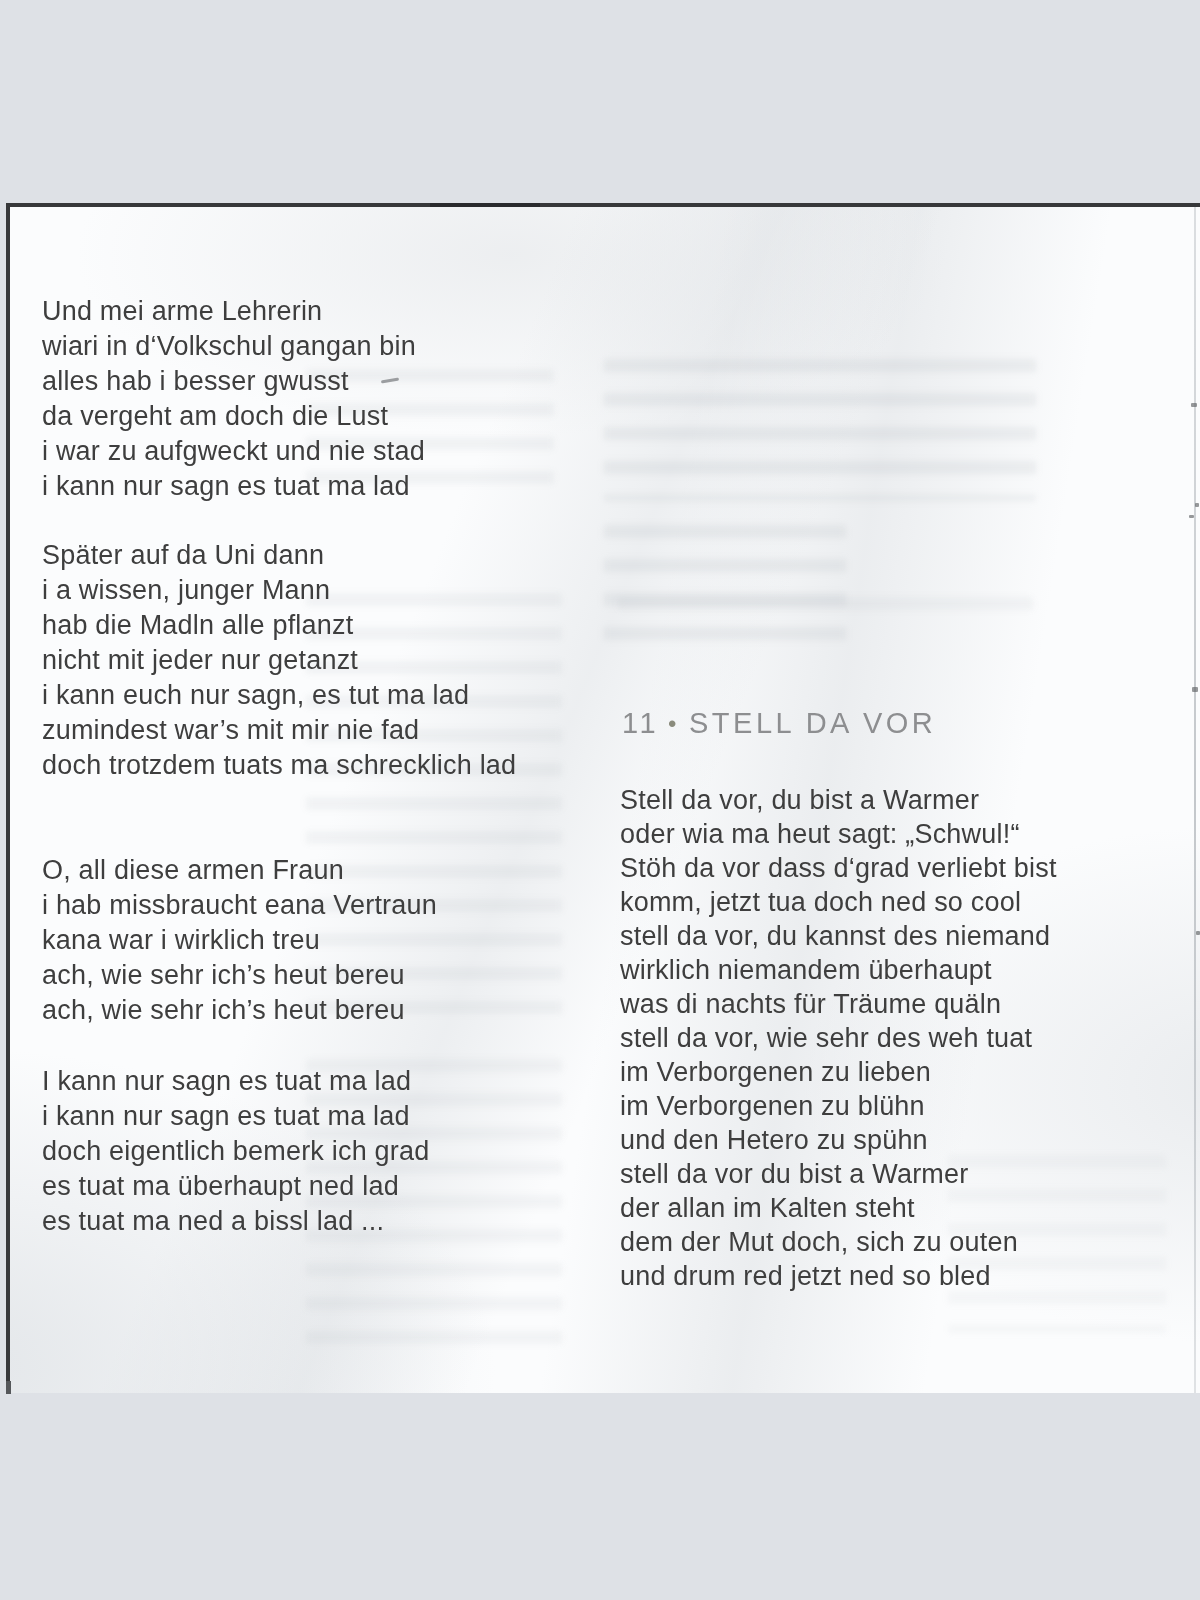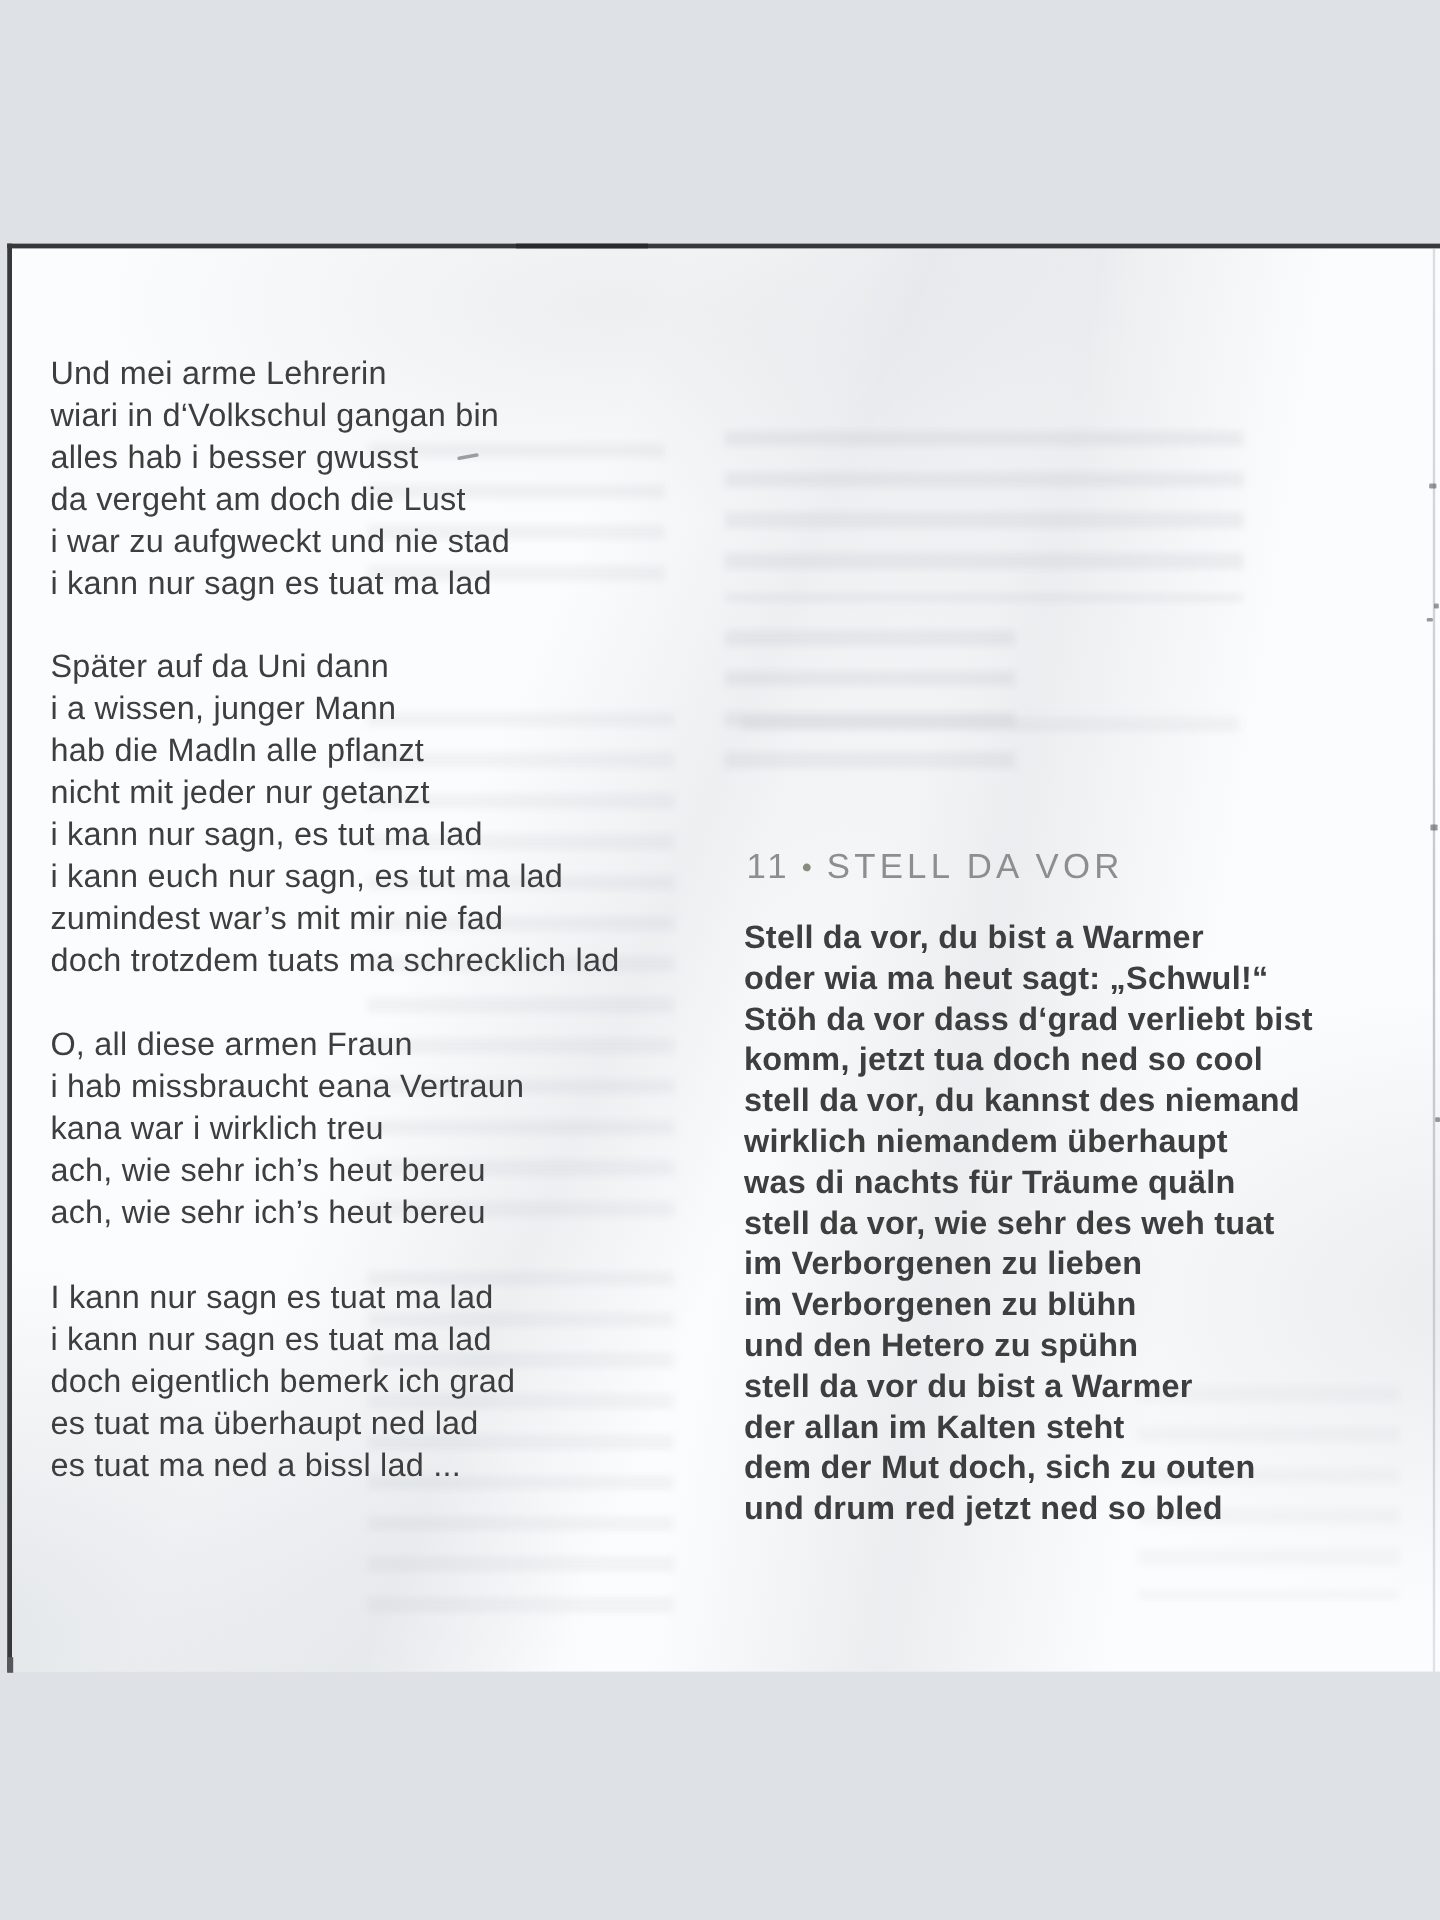--- a/index.html
+++ b/index.html
@@ -54,21 +54,21 @@
     font-size:29px;letter-spacing:3.5px;
     color:var(--track_title);
     white-space:nowrap;
   }
   .track-title .bullet{
     color:var(--track_bullet);
     font-size:24px;
     margin:0 9px;
     vertical-align:1px;
   }
-  .right-lines{position:absolute;left:610px;top:557px;font-weight:bold;}
+  .right-lines{position:absolute;left:610px;top:576px;}
   
   .ghost{
     position:absolute;
     background:repeating-linear-gradient(180deg,
       rgba(168,174,180,0.16) 0px, rgba(168,174,180,0.16) 13px,
       transparent 13px, transparent 34px);
     filter:blur(3px);
     border-radius:4px;
     pointer-events:none;
   }
@@ -116,21 +116,20 @@
           <div class="line">alles hab i besser gwusst</div>
           <div class="line">da vergeht am doch die Lust</div>
           <div class="line">i war zu aufgweckt und nie stad</div>
           <div class="line">i kann nur sagn es tuat ma lad</div>
         </div>
       <div class="stanza" style="top:331px;">
           <div class="line">Später auf da Uni dann</div>
           <div class="line">i a wissen, junger Mann</div>
           <div class="line">hab die Madln alle pflanzt</div>
           <div class="line">nicht mit jeder nur getanzt</div>
-          <div class="line">i kann nur sagn, es tut ma lad</div>
           <div class="line">i kann euch nur sagn, es tut ma lad</div>
           <div class="line">zumindest war’s mit mir nie fad</div>
           <div class="line">doch trotzdem tuats ma schrecklich lad</div>
         </div>
       <div class="stanza" style="top:646px;">
           <div class="line">O, all diese armen Fraun</div>
           <div class="line">i hab missbraucht eana Vertraun</div>
           <div class="line">kana war i wirklich treu</div>
           <div class="line">ach, wie sehr ich’s heut bereu</div>
           <div class="line">ach, wie sehr ich’s heut bereu</div>

